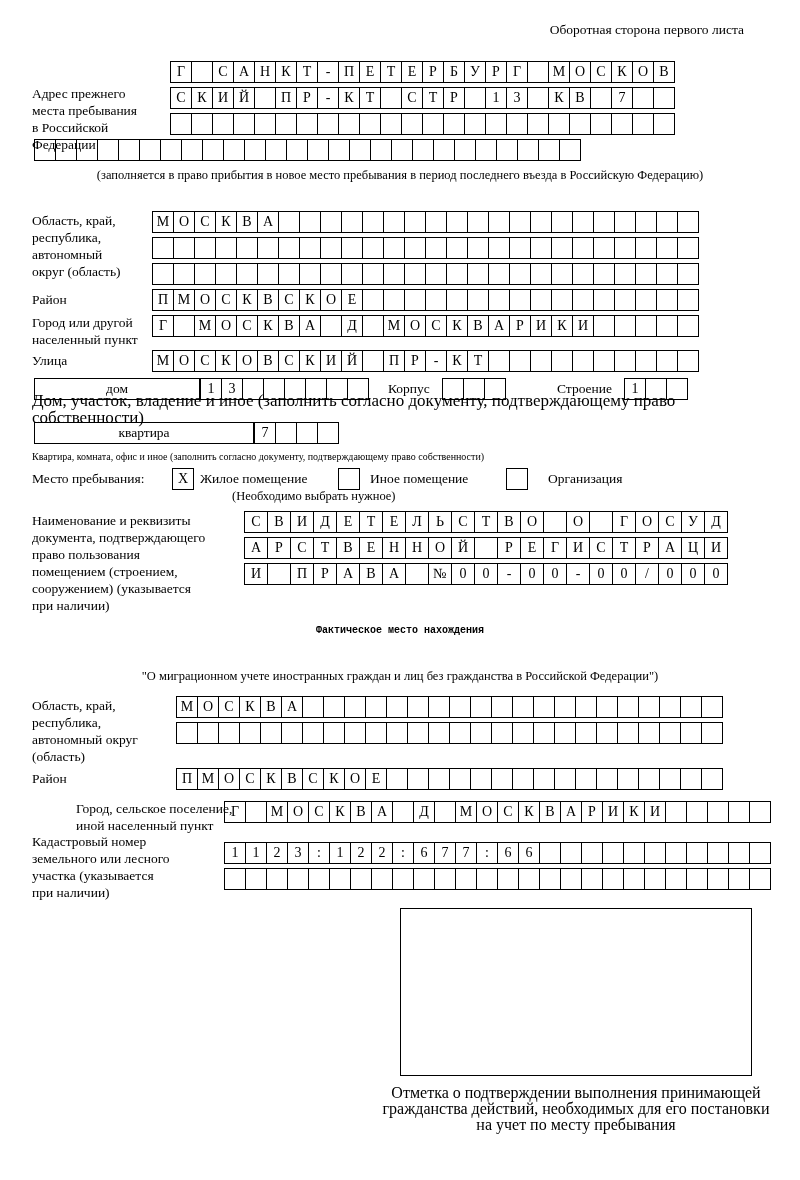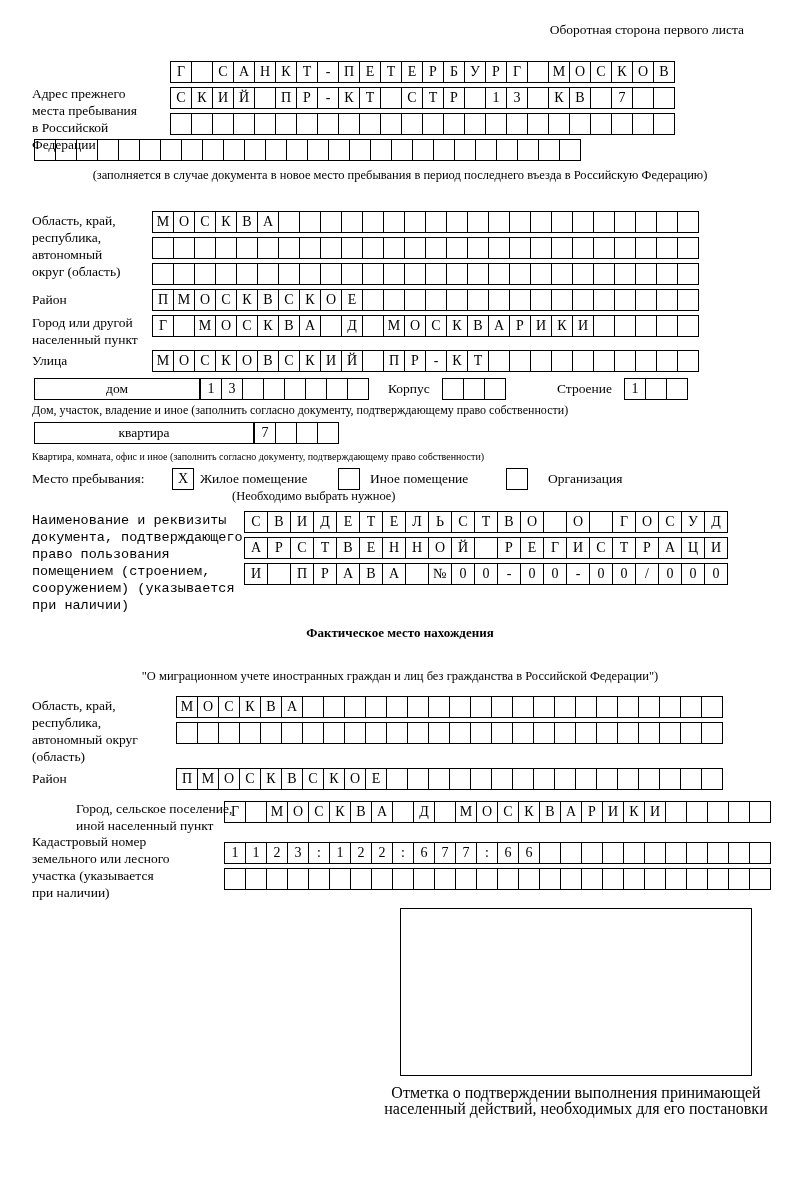--- a/index.html
+++ b/index.html
@@ -199,21 +199,21 @@
       <div class="cell"></div>
       <div class="cell"></div>
       <div class="cell"></div>
       <div class="cell"></div>
       <div class="cell"></div>
       <div class="cell"></div>
       <div class="cell"></div>
       <div class="cell"></div>
     </div>
 
-  <div class="lbl-c" style="left:0px; top:168px; width:800px; font-size:12.5px;">(заполняется в случае документа в новое место пребывания в период последнего въезда в Российскую Федерацию)</div>
+  <div class="lbl-c" style="left:0px; top:168px; width:800px; font-size:12.5px;">(заполняется в право прибытия в новое место пребывания в период последнего въезда в Российскую Федерацию)</div>
 
 
   <div class="lbl" style="left:32px; top:212px;">Область, край,
 республика,
 автономный
 округ (область)</div>
   <div class="cells" id="s2-region-0" style="left:152px; top:211px;">
       <div class="cell">М</div>
       <div class="cell">О</div>
       <div class="cell">С</div>
@@ -406,42 +406,42 @@
       <div class="cell"></div>
       <div class="cell"></div>
     </div>
   <div class="lbl" style="left:557px; top:380px;">Строение</div>
   <div class="cells" id="s2-structure" style="left:624px; top:378px;">
       <div class="cell">1</div>
       <div class="cell"></div>
       <div class="cell"></div>
     </div>
 
-  <div class="lbl" style="left:32px; top:402px; font-size:12px;">Дом, участок, владение и иное (заполнить согласно документу, подтверждающему право собственности)</div>
+  <div class="lbl" style="left:32px; top:392px; font-size:17px;">Дом, участок, владение и иное (заполнить согласно документу, подтверждающему право собственности)</div>
 
   <div class="boxline" style="left:34px; top:422px; width:220px;">квартира</div>
   <div class="cells" id="s2-flat" style="left:254px; top:422px;">
       <div class="cell">7</div>
       <div class="cell"></div>
       <div class="cell"></div>
       <div class="cell"></div>
     </div>
 
   <div class="lbl" style="left:32px; top:448px; font-size:10px;">Квартира, комната, офис и иное (заполнить согласно документу, подтверждающему право собственности)</div>
 
   <div class="lbl" style="left:32px; top:470px;">Место пребывания:</div>
   <div class="chk" style="left:172px; top:468px;">X</div>
   <div class="lbl" style="left:200px; top:470px;">Жилое помещение</div>
   <div class="chk" style="left:338px; top:468px;"></div>
   <div class="lbl" style="left:370px; top:470px;">Иное помещение</div>
   <div class="chk" style="left:506px; top:468px;"></div>
   <div class="lbl" style="left:548px; top:470px;">Организация</div>
   <div class="lbl" style="left:232px; top:488px; font-size:12.5px;">(Необходимо выбрать нужное)</div>
 
-  <div class="lbl" style="left:32px; top:512px;font-family:Liberation Mono, monospace;">Наименование и реквизиты
+  <div class="lbl" style="left:32px; top:512px;">Наименование и реквизиты
 документа, подтверждающего
 право пользования
 помещением (строением,
 сооружением) (указывается
 при наличии)</div>
   <div class="cells" id="s2-doc-0" style="left:244px; top:511px;">
       <div class="cell" style="width: 24px;">С</div>
       <div class="cell" style="width: 24px;">В</div>
       <div class="cell" style="width: 24px;">И</div>
       <div class="cell" style="width: 24px;">Д</div>
@@ -503,21 +503,21 @@
       <div class="cell" style="width: 24px;">0</div>
       <div class="cell" style="width: 24px;">-</div>
       <div class="cell" style="width: 24px;">0</div>
       <div class="cell" style="width: 24px;">0</div>
       <div class="cell" style="width: 24px;">/</div>
       <div class="cell" style="width: 24px;">0</div>
       <div class="cell" style="width: 24px;">0</div>
       <div class="cell" style="width: 24px;">0</div>
     </div>
 
-  <div class="lbl-c bold" style="left:0px; top:625px; width:800px; font-size:13px;">Фактическое место нахождения</div>
+  <div class="lbl-c bold" style="left:0px; top:625px; width:800px; font-size:10px;font-family:Liberation Mono, monospace;">Фактическое место нахождения</div>
   <div class="lbl-c" style="left:0px; top:669px; width:800px; font-size:12.5px;">"О миграционном учете иностранных граждан и лиц без гражданства в Российской Федерации")</div>
 
   <div class="lbl" style="left:32px; top:697px;">Область, край,
 республика,
 автономный округ
 (область)</div>
   <div class="cells" id="al-region-0" style="left:176px; top:696px;">
       <div class="cell">М</div>
       <div class="cell">О</div>
       <div class="cell">С</div>
@@ -692,16 +692,17 @@
       <div class="cell"></div>
       <div class="cell"></div>
       <div class="cell"></div>
       <div class="cell"></div>
       <div class="cell"></div>
     </div>
 
   <div class="bigbox" style="left:400px; top:908px; width:352px; height:168px;"></div>
   <div class="caption" id="stamp-caption" style="left:380px; top:1085px; width:392px;">
       <div>Отметка о подтверждении выполнения принимающей</div>
-      <div>населенный действий, необходимых для его постановки</div>
+      <div>гражданства действий, необходимых для его постановки</div>
+      <div>на учет по месту пребывания</div>
     </div>
 
 </div>
 
 </body></html>

